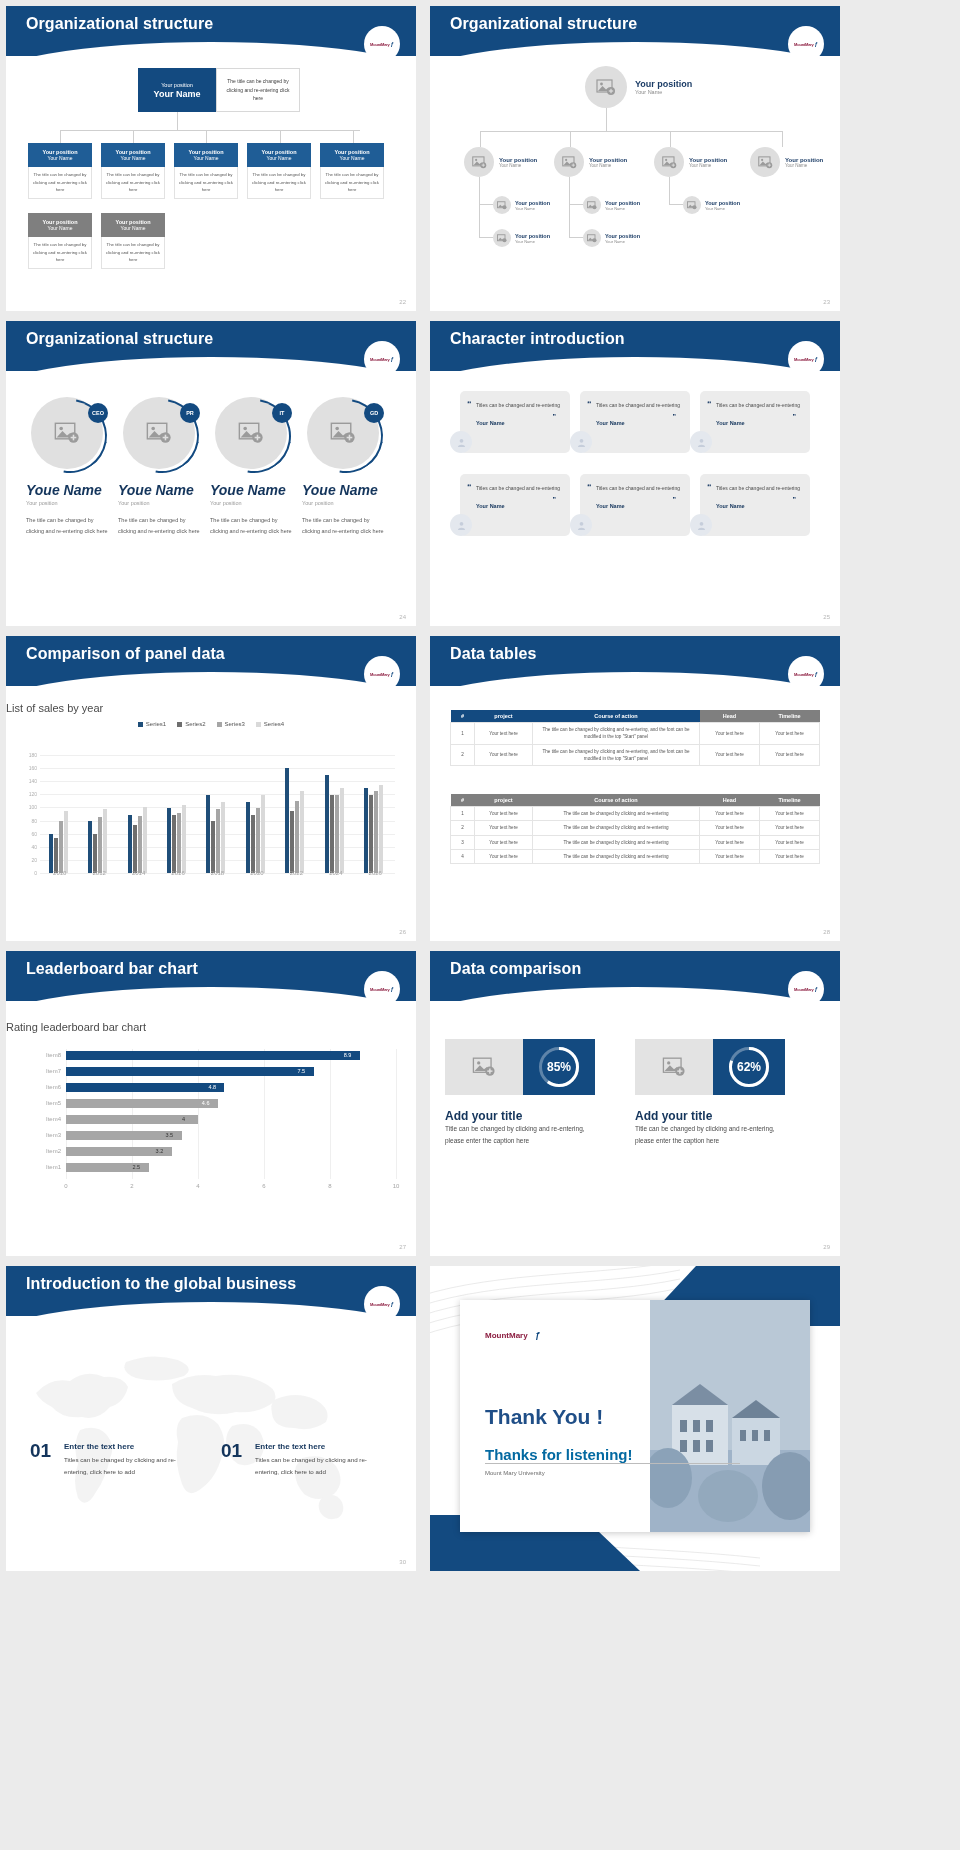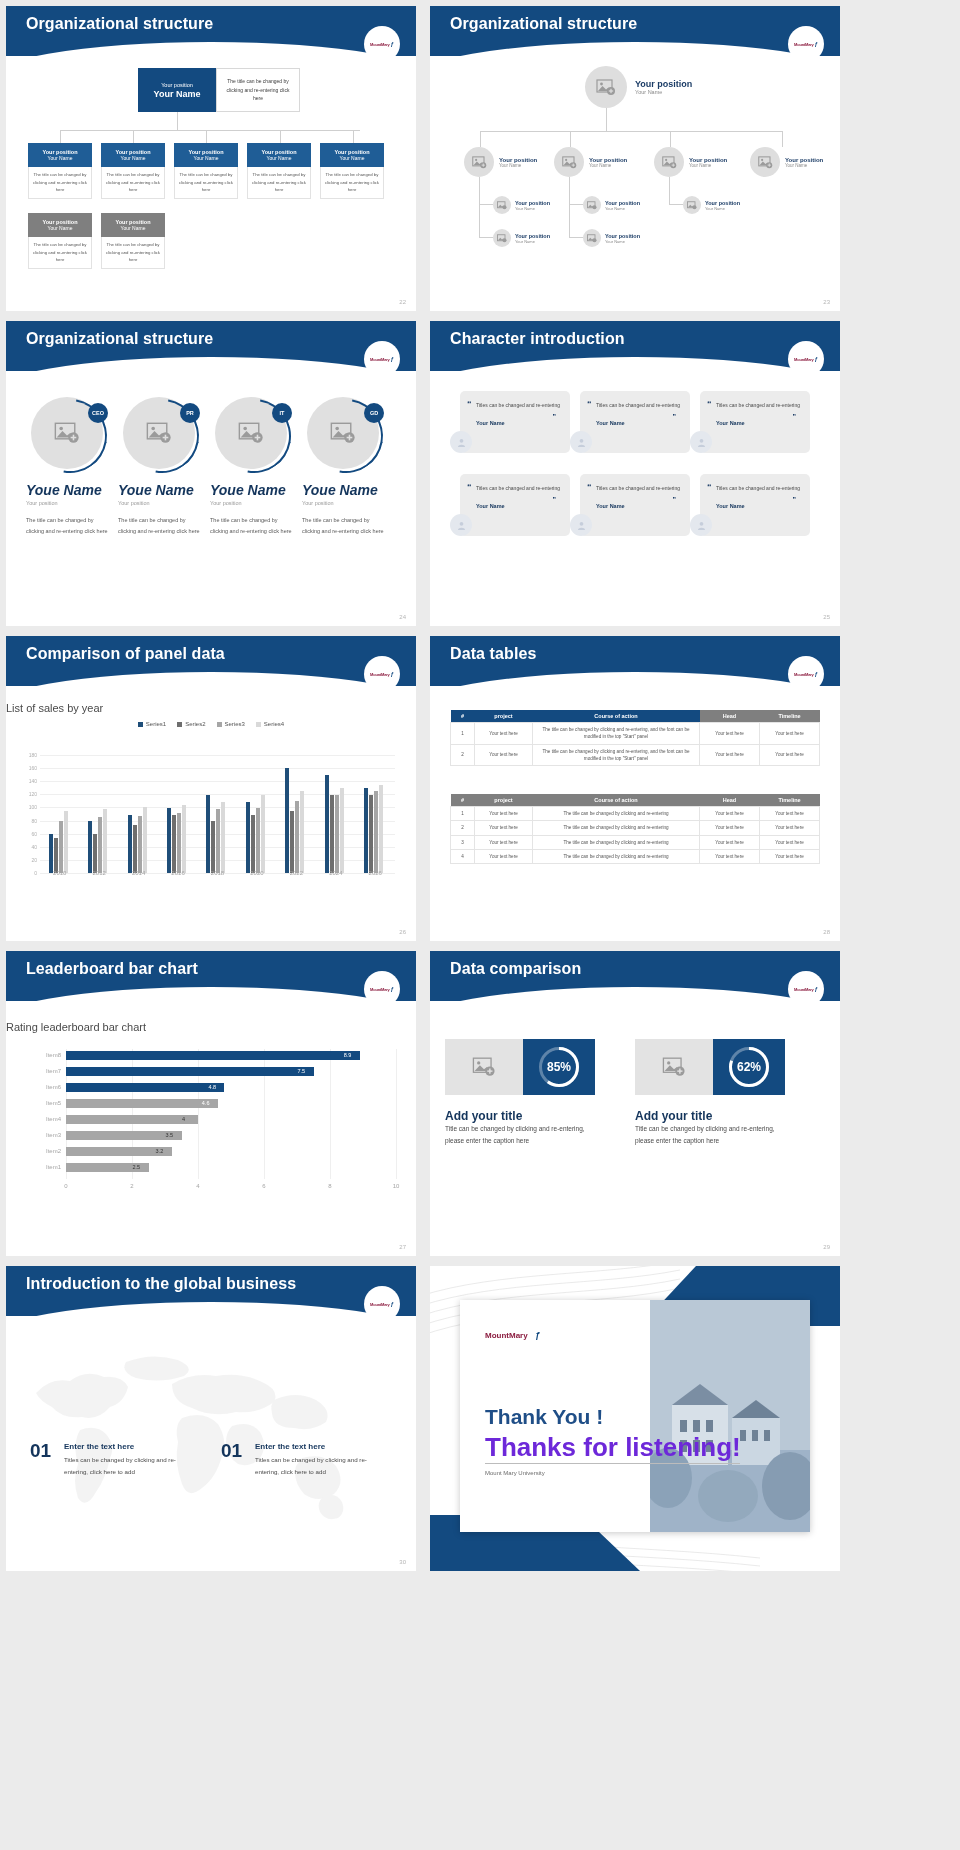--- a/index.html
+++ b/index.html
@@ -177,21 +177,21 @@
   .ty-corner { position:absolute; right:0; top:0; width:200px; height:60px; background:#134a80;
     clip-path: polygon(28% 0, 100% 0, 100% 100%, 0% 100%); }
   .ty-corner2 { position:absolute; left:0; bottom:0; width:210px; height:56px; background:#134a80;
     clip-path: polygon(0 0, 72% 0, 100% 100%, 0 100%); }
   .ty-card { position:absolute; left:30px; top:34px; width:350px; height:232px; background:#fff;
     box-shadow:0 1px 7px rgba(0,0,0,.22); overflow:hidden;}
   .ty-photo { position:absolute; right:0; top:0; width:160px; height:232px;
     background:linear-gradient(160deg,#cfd9e4 0%,#9fb3c8 48%,#7d93ab 100%); }
   .ty-logo { position:absolute; left:25px; top:24px; }
   .ty-h1 { position:absolute; left:25px; top:105px; font-size:21px; color:#1f4e87; font-weight:bold;}
-  .ty-h2 { position:absolute; left:25px; top:132px; font-size:26px; color:#6d28d9; font-weight:bold;}
+  .ty-h2 { position:absolute; left:25px; top:146px; font-size:15px; color:#0369a1; font-weight:bold;}
   .ty-rule { position:absolute; left:25px; top:163px; width:255px; height:1px; background:#bcbcbc;}
   .ty-sub { position:absolute; left:25px; top:170px; font-size:6px; color:#6b6b6b;}
   .footer-url { position:absolute; right:14px; bottom:6px; font-size:6.5px; color:#ffffff;}
 </style>
 </head>
 <body>
 
 <div class="grid">
 
   <div class="slide">

